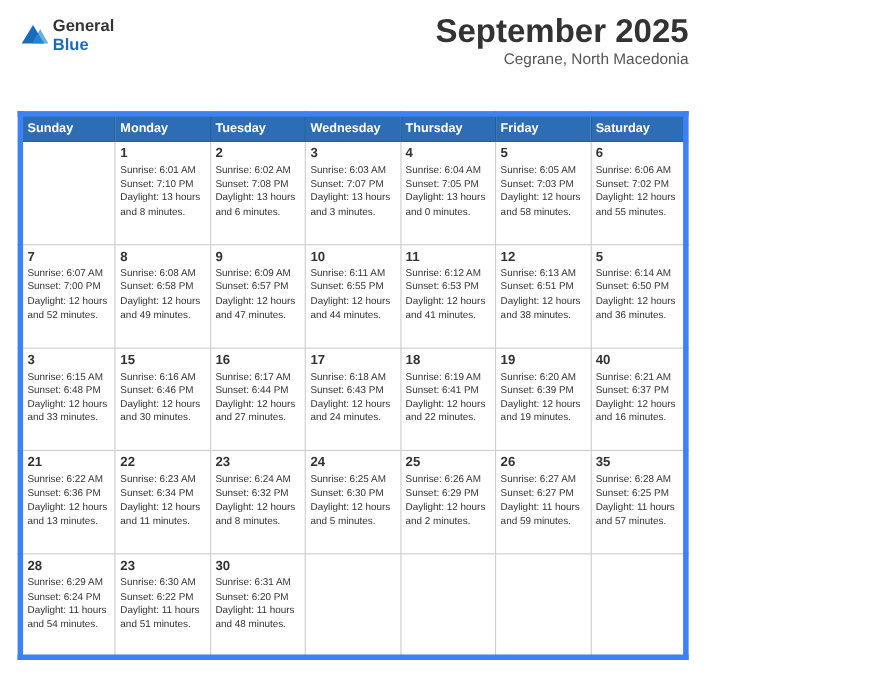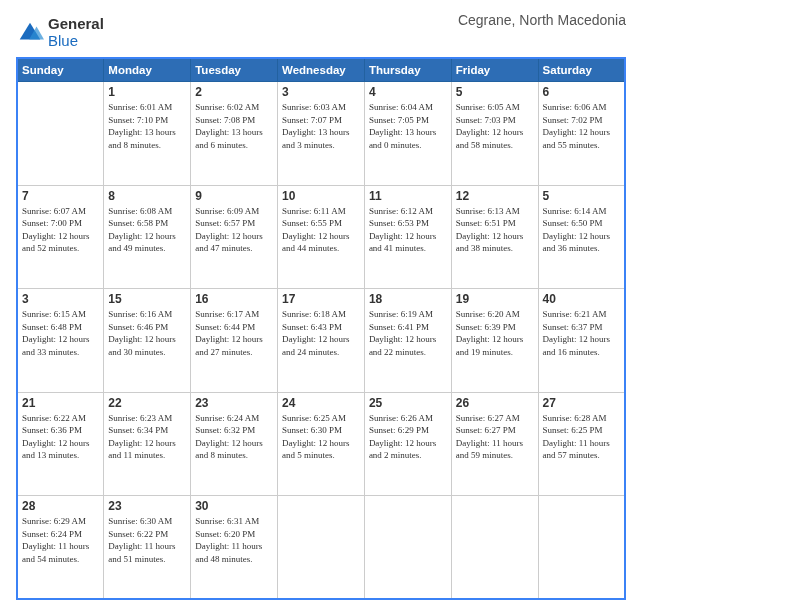--- a/index.html
+++ b/index.html
@@ -35,21 +35,21 @@
       flex-direction: column;
       line-height: 1.1;
     }
     .logo-general {
       font-size: 15px;
       font-weight: bold;
       color: #333;
     }
     .logo-blue {
       font-size: 15px;
-      font-weight: normal;
+      font-weight: bold;
       color: #1a6bbf;
     }
     .logo-icon {
       width: 28px;
       height: 28px;
     }
     .title-block {
       text-align: right;
     }
     .month-title {
@@ -57,24 +57,25 @@
       font-weight: bold;
       color: #333;
       line-height: 1.1;
     }
     .location {
       font-size: 14px;
       color: #555;
     }
     .calendar {
       flex: 1;
-      border: 2px solid #3b82f6;
+      border: 5px solid #3b82f6;
       border-collapse: collapse;
       width: 100%;
       table-layout: fixed;
+      margin-top: 32px;
     }
     .calendar th {
       background: #2d6db5;
       color: #fff;
       font-size: 11.5px;
       font-weight: bold;
       padding: 5px 4px;
       text-align: left;
       border: 1px solid #2261a0;
     }
@@ -90,21 +91,20 @@
       font-size: 12px;
       font-weight: bold;
       color: #333;
       display: block;
       margin-bottom: 2px;
     }
     .cell-info {
       font-size: 9px;
       color: #333;
       line-height: 1.4;
-      font-family: Liberation Serif, serif;
     }
     .empty-cell {
       background: #fff;
     }
   </style>
 </head>
 <body>
 
 <div class="page">
   <div class="header">
@@ -112,20 +112,21 @@
       <svg class="logo-icon" viewBox="0 0 30 30">
         <polygon points="15,4 26,22 4,22" fill="#1a6bbf"></polygon>
         <polygon points="22,8 30,22 14,22" fill="#2d8fd4" opacity="0.7"></polygon>
       </svg>
       <div class="logo-text">
         <span class="logo-general">General</span>
         <span class="logo-blue">Blue</span>
       </div>
     </div>
     <div class="title-block">
+      <div class="month-title">September 2025</div>
       <div class="location">Cegrane, North Macedonia</div>
     </div>
   </div>
 
   <table class="calendar">
     <thead>
       <tr>
 
       <th>Sunday</th>
           <th>Monday</th>
@@ -243,21 +244,21 @@
           </td>
           <td>
             <span class="day-num">25</span>
             <div class="cell-info">Sunrise: 6:26 AM<br>Sunset: 6:29 PM<br>Daylight: 12 hours and 2 minutes.</div>
           </td>
           <td>
             <span class="day-num">26</span>
             <div class="cell-info">Sunrise: 6:27 AM<br>Sunset: 6:27 PM<br>Daylight: 11 hours and 59 minutes.</div>
           </td>
           <td>
-            <span class="day-num">27</span>
+            <span class="day-num">35</span>
             <div class="cell-info">Sunrise: 6:28 AM<br>Sunset: 6:25 PM<br>Daylight: 11 hours and 57 minutes.</div>
           </td>
         </tr>
         <tr>
           <td>
             <span class="day-num">28</span>
             <div class="cell-info">Sunrise: 6:29 AM<br>Sunset: 6:24 PM<br>Daylight: 11 hours and 54 minutes.</div>
           </td>
           <td>
             <span class="day-num">23</span>

